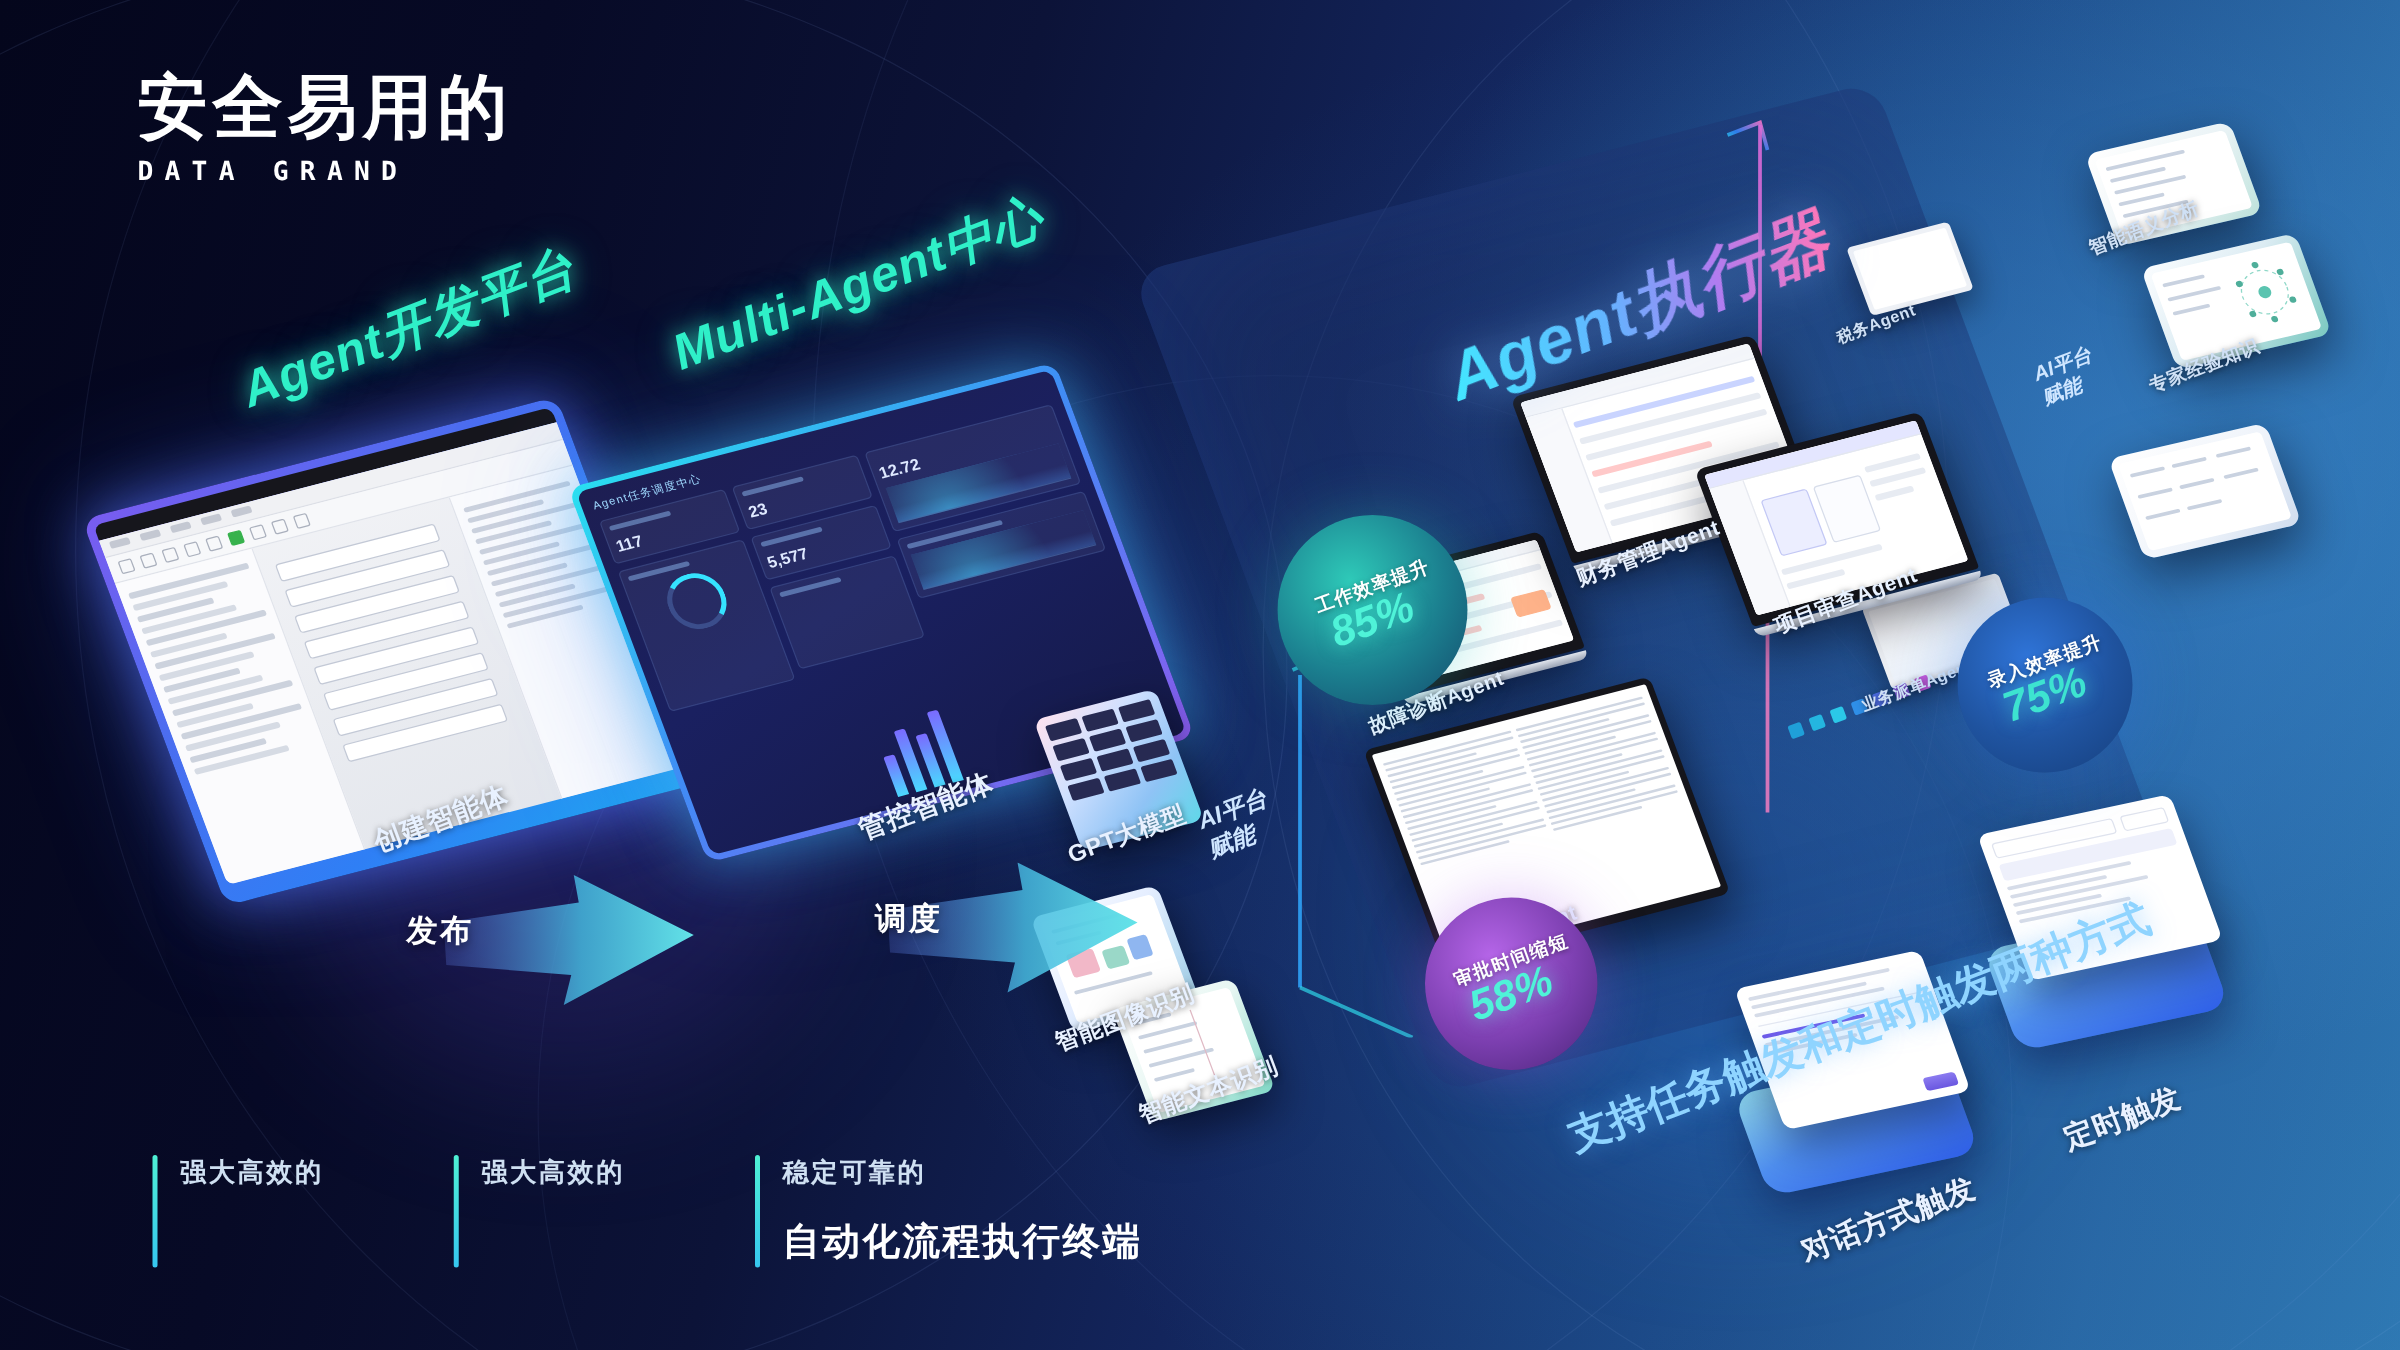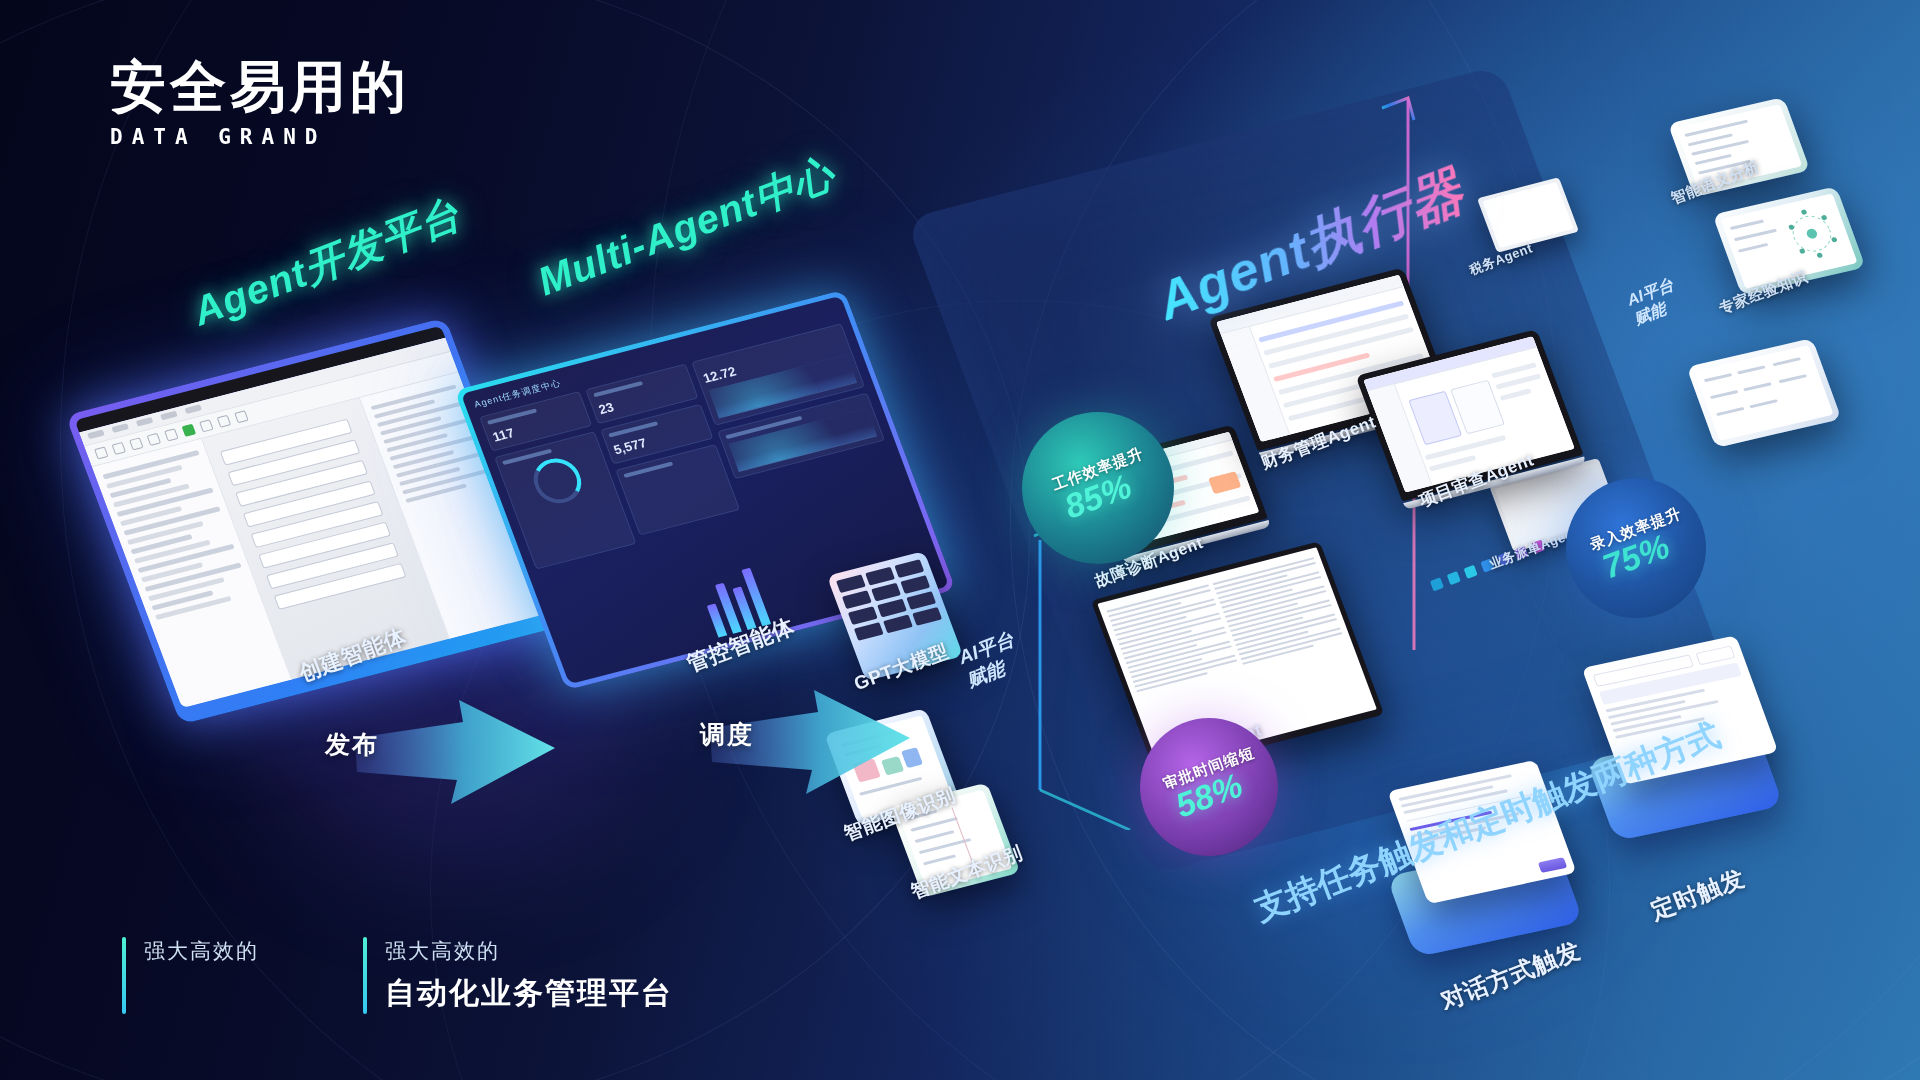--- a/index.html
+++ b/index.html
@@ -222,21 +222,21 @@
   .tcLine{ height:3px; margin:4px 8px; background:#d6dce8; border-radius:2px; }
   .tcAccent{ background:#6f57e8; }
   .tcPill{ margin:5px 8px; height:14px; border-radius:3px; background:#eef0fb; }
   .tcBtn{ position:absolute; right:7px; bottom:7px; width:26px; height:11px; border-radius:3px;
     background:linear-gradient(#8b7bf0,#6a57e0); }
 
   
   #captions{ position:absolute; left:122px; bottom:66px; display:flex; gap:104px; z-index:40; }
   .cap-item{ display:flex; gap:18px; }
   .cap-bar{ width:4px; border-radius:2px; background:linear-gradient(#4ef0d4,#36c7f0); }
-  .cap-sub{ font-size:21px; color:#cfe0f2; letter-spacing:2px; margin-bottom:8px; }
+  .cap-sub{ font-size:21px; color:#cfe0f2; letter-spacing:2px; margin-bottom:21px;font-weight:bold; }
   .cap-main{ font-size:30px; font-weight:700; color:#ffffff; letter-spacing:2px; }
 
   
   #dots{ position:absolute; left:1428px; top:560px; z-index:26; display:flex; gap:7px;
     transform:rotate(-20.5deg); }
   #dots i{ width:11px; height:11px; border-radius:2px; display:block; }
 </style>
 </head>
 <body>
 
@@ -685,18 +685,24 @@
     <div class="cap-item">
       <div class="cap-bar"></div>
       <div>
         <div class="cap-sub">强大高效的</div>
       </div>
     </div>
     <div class="cap-item">
       <div class="cap-bar"></div>
       <div>
         <div class="cap-sub">强大高效的</div>
-        <div class="cap-main">自动化业务管理平台</div>
+      </div>
+    </div>
+    <div class="cap-item">
+      <div class="cap-bar"></div>
+      <div>
+        <div class="cap-sub">稳定可靠的</div>
+        <div class="cap-main">自动化流程执行终端</div>
       </div>
     </div>
   </div>
 
 </div>
 
 </body></html>

